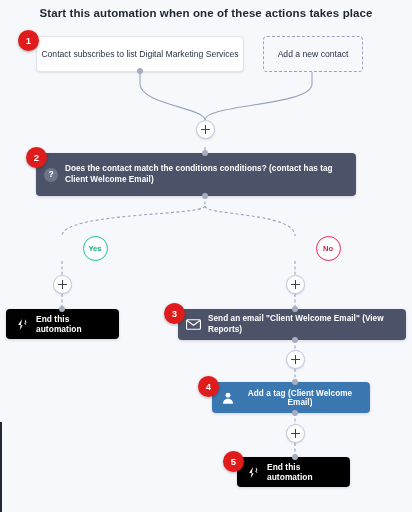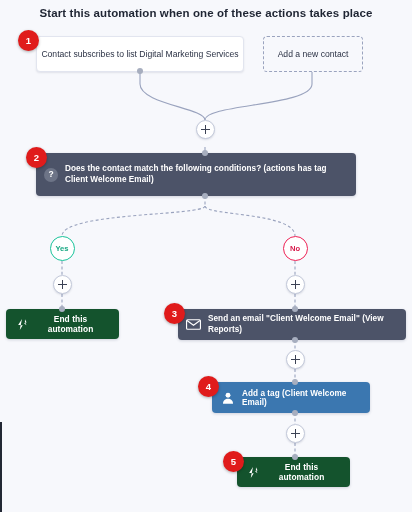--- a/index.html
+++ b/index.html
@@ -89,24 +89,23 @@
   }
   .node-blue .txt {
     font-size: 8.2px;
     font-weight: 700;
     color: #ffffff;
     letter-spacing: .05px;
   }
 
   
   .node-pink {
-    background: #14532d;
+    background: #000000;
     box-shadow: 0 1px 3px rgba(30,40,70,.18);
     padding: 0 14px 0 10px;
-    text-align: center;
   }
   .node-pink .txt {
     font-size: 8.4px;
     font-weight: 700;
     color: #ffffff;
     letter-spacing: .05px;
   }
 
   .node .icon {
     flex: 0 0 auto;
@@ -155,20 +154,21 @@
     position: absolute;
     width: 25px; height: 25px;
     border-radius: 50%;
     background: #ffffff;
     display: flex;
     align-items: center;
     justify-content: center;
     font-size: 7.6px;
     font-weight: 700;
     z-index: 3;
+    margin-left: 33px;
   }
   .branch-yes { border: 1.6px solid #18c39a; color: #18a883; }
   .branch-no  { border: 1.6px solid #ee2255; color: #d81b4c; }
 
   
   .dot {
     position: absolute;
     width: 6px; height: 6px;
     border-radius: 50%;
     background: #a7aebf;
@@ -244,21 +244,21 @@
   <div class="node trigger-card trigger-add" style="left:263px; top:36px; width:100px; height:34px;">
     <span class="txt">Add a new contact</span>
   </div>
 
   <div class="plus" style="left:195.5px; top:120px;"></div>
 
   <div class="node node-dark" style="left:36px; top:153px; width:320px; height:43px;">
     <span class="icon">
       <span class="q-circle">?</span>
     </span>
-    <span class="txt">Does the contact match the following conditions? (actions has tag Client Welcome Email)</span>
+    <span class="txt">Does the contact match the conditions conditions? (contact has tag Client Welcome Email)</span>
   </div>
   <div class="dot" style="left:202px; top:150px;"></div>
   <div class="dot" style="left:202px; top:193px;"></div>
   <div class="badge" style="left:26px; top:147px;">2</div>
 
   <div class="branch branch-yes" style="left:49.5px; top:236px;">
     <span>Yes</span>
   </div>
   <div class="branch branch-no" style="left:282.5px; top:236px;text-align:center;">
     <span>No</span>
@@ -286,21 +286,21 @@
       </svg>
     </span>
     <span class="txt">Send an email "Client Welcome Email" (View Reports)</span>
   </div>
   <div class="dot" style="left:292px; top:306px;"></div>
   <div class="dot" style="left:292px; top:337px;"></div>
   <div class="badge" style="left:164px; top:303px;">3</div>
 
   <div class="plus" style="left:285.5px; top:350px;"></div>
 
-  <div class="node node-blue" style="left:212px; top:382px; width:158px; height:31px;">
+  <div class="node node-blue" style="left:212px; top:382px; width:158px; height:31px;text-align:center;">
     <span class="icon">
       <svg width="14" height="14" viewBox="0 0 24 24" aria-hidden="true">
         <circle cx="12" cy="7.2" r="4.2" fill="#ffffff"></circle>
         <path d="M3.4 22 C3.4 16.4 7.4 13.4 12 13.4 C16.6 13.4 20.6 16.4 20.6 22 Z" fill="#ffffff"></path>
       </svg>
     </span>
     <span class="txt">Add a tag (Client Welcome Email)</span>
   </div>
   <div class="dot" style="left:292px; top:379px;"></div>
   <div class="dot" style="left:292px; top:410px;"></div>

